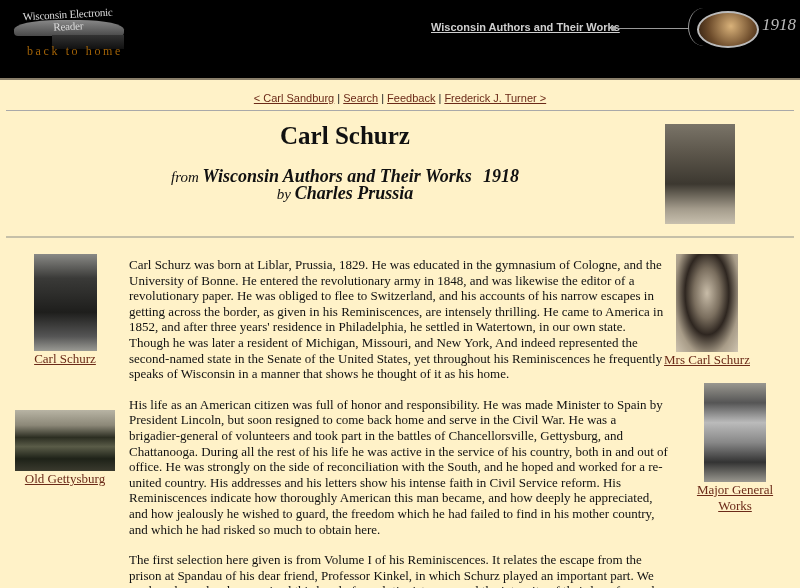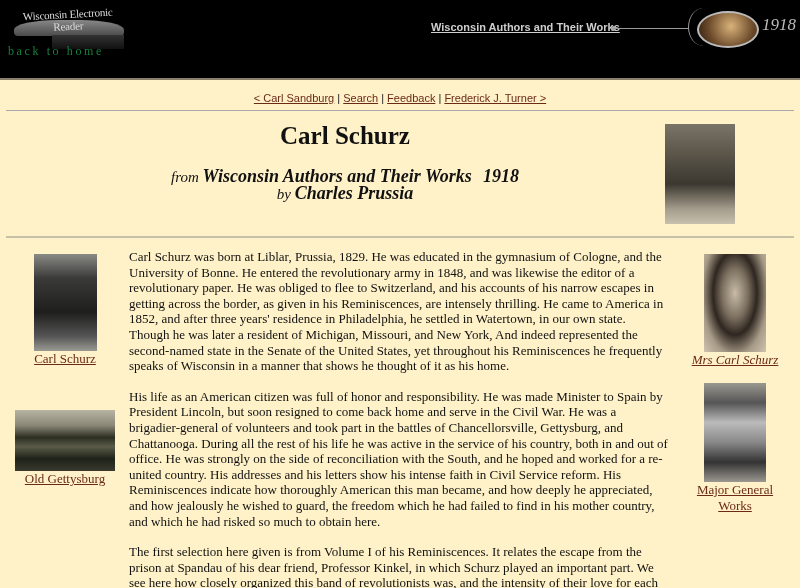--- a/index.html
+++ b/index.html
@@ -2,40 +2,40 @@
 <html><head>
 <meta charset="utf-8">
 <style>
   html,body{margin:0;padding:0;}
   body{width:800px;height:588px;overflow:hidden;background:#fff2c8;font-family:"Liberation Serif",serif;color:#111;position:relative;}
   .header{position:absolute;left:0;top:0;width:800px;height:78px;background:#000;border-bottom:2px solid #8a7f6a;}
   .logo{position:absolute;left:4px;top:2px;width:122px;height:62px;cursor:pointer;}
   .logo-title{position:absolute;left:4px;top:6px;width:120px;text-align:center;font-family:"Liberation Serif",serif;font-size:11px;color:#ddd;letter-spacing:-0.2px;transform:rotate(-3deg);}
   .book{position:absolute;left:10px;top:18px;width:110px;height:16px;background:linear-gradient(#888,#4a4a4a);border-radius:40% 40% 4px 4px/60% 60% 4px 4px;}
   .book-base{position:absolute;left:48px;top:33px;width:72px;height:14px;background:linear-gradient(#333,#111);}
-  .back-home{position:absolute;left:4px;top:42px;font-size:12px;color:#15803d;letter-spacing:2.6px;}
+  .back-home{position:absolute;left:23px;top:42px;font-size:12px;color:#a16207;letter-spacing:2.6px;}
   .series-link{position:absolute;left:431px;top:21px;font-family:"Liberation Sans",sans-serif;font-size:11px;font-weight:bold;color:#cfcfcf;text-decoration:underline;}
   .series-line{position:absolute;left:613px;top:28px;width:76px;height:1px;background:#999;}
   .series-dot{position:absolute;left:611px;top:26px;width:5px;height:5px;border-radius:50%;background:#aaa;}
   .arc{position:absolute;left:688px;top:8px;width:30px;height:38px;border-left:1px solid #999;border-radius:50%;}
   .medallion{position:absolute;left:697px;top:11px;width:58px;height:33px;border-radius:50%;border:2px solid #bbb;background:radial-gradient(circle at 55% 40%,#d9b27a,#6b4a2a 60%,#2a1a0d);}
   .year{position:absolute;left:762px;top:15px;font-family:"Liberation Serif",serif;font-style:italic;font-size:17px;color:#bbb;}
   .nav{position:absolute;left:0;top:92px;width:800px;text-align:center;font-family:"Liberation Sans",sans-serif;font-size:11px;color:#222;}
   .nav a{color:#6b2a18;text-decoration:underline;cursor:pointer;}
   .hr1{position:absolute;left:6px;top:110px;width:788px;height:1px;background:#a9a9a9;}
   .title{position:absolute;left:120px;top:122px;width:450px;text-align:center;font-size:25px;font-weight:bold;}
   .subtitle{position:absolute;left:120px;top:168px;width:450px;text-align:center;font-size:15px;line-height:16px;font-style:italic;}
   .subtitle b{font-size:18px;}
   .portrait-top{position:absolute;left:665px;top:124px;width:70px;height:100px;background:linear-gradient(180deg,#7a7468 0%,#5b554a 30%,#3c3830 60%,#a49c8c 85%,#c8c0ae 100%);}
   .hr2{position:absolute;left:6px;top:236px;width:788px;height:2px;background:#c6c0a8;}
   .side{position:absolute;text-align:center;font-size:13px;}
   .side a{color:#6b2a18;text-decoration:underline;cursor:pointer;}
   .photo{display:block;margin:0 auto;}
   .body-text{position:absolute;left:129px;top:249px;width:540px;font-size:13px;line-height:15.6px;}
-  .body-text p{margin:0 0 15px 0;}
+  .body-text p{margin:8px 0 15px 0;}
 </style>
 </head>
 <body>
 
 <div class="header">
   <div class="logo">
     <div class="book"></div>
     <div class="book-base"></div>
     <div class="logo-title">Wisconsin Electronic Reader</div>
     <div class="back-home">back to home</div>
@@ -73,21 +73,21 @@
 <div class="side" style="left:20px;top:254px;width:90px;">
   <div class="photo" style="width:63px;height:97px;background:linear-gradient(180deg,#8a8a86 0%,#3a3a38 25%,#1e1e1c 60%,#555 85%,#9a9a94 100%);"></div>
   <a>Carl Schurz</a>
 </div>
 
 <div class="side" style="left:10px;top:410px;width:110px;">
   <div class="photo" style="width:100px;height:61px;background:linear-gradient(180deg,#b8b4a4 0%,#8c8878 25%,#2c2e22 45%,#5a5c48 60%,#1e2218 80%,#3a3a2e 100%);"></div>
   <a>Old Gettysburg</a>
 </div>
 
-<div class="side" style="left:685px;top:254px;width:100px;font-style:italic;">
+<div class="side" style="left:657px;top:254px;width:100px;">
   <div class="photo" style="width:62px;height:98px;background:radial-gradient(ellipse at 50% 40%,#c8bca8 0%,#7a6e5e 30%,#2e2620 50%,#a89c88 75%,#cfc4b0 100%);"></div>
   <a>Mrs Carl Schurz</a>
 </div>
 
 <div class="side" style="left:685px;top:383px;width:100px;">
   <div class="photo" style="width:62px;height:99px;background:linear-gradient(180deg,#9a9890 0%,#555 20%,#bbb 40%,#888 60%,#333 80%,#9a9890 100%);"></div>
   <a>Major General Works</a>
 </div>
 
 <div class="body-text">

